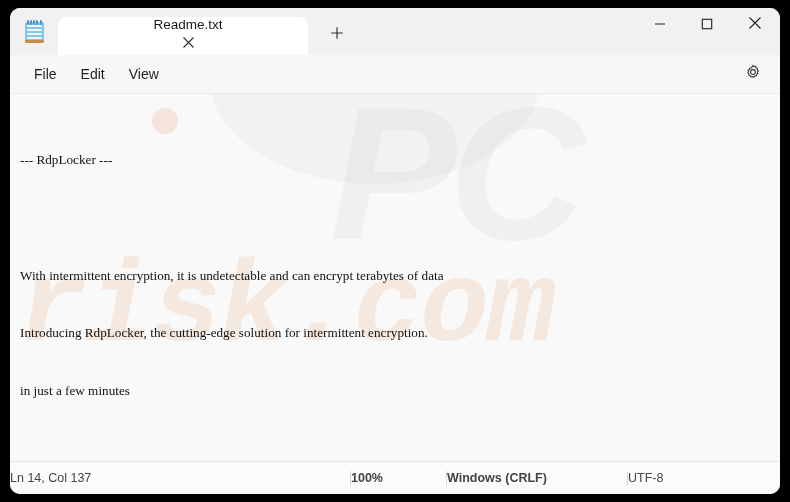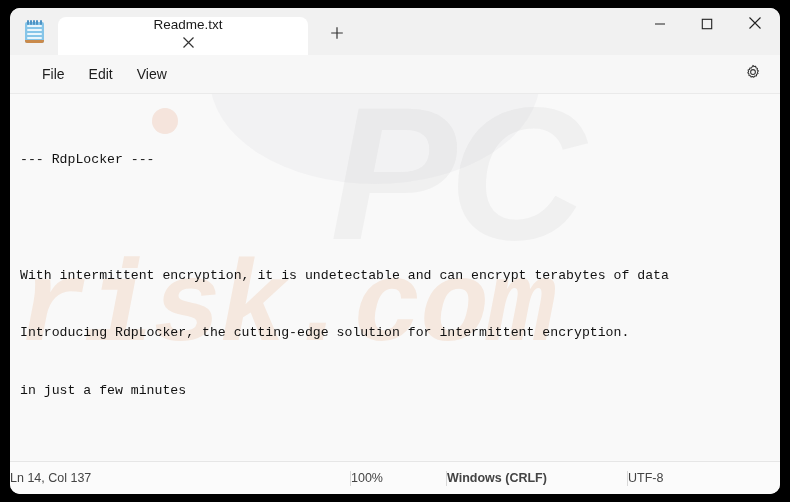--- a/index.html
+++ b/index.html
@@ -154,21 +154,21 @@
     justify-content: center;
   }
   .wc:last-child { width: 50px; }
 
   
   .menubar {
     height: 38px;
     background: #f7f7f7;
     display: flex;
     align-items: center;
-    padding-left: 20px;
+    padding-left: 12px;
     position: relative;
     flex: 0 0 auto;
     border-bottom: 1px solid #eaeaea;
   }
   .menu-item {
     font-size: 14px;
     color: #1d1d1d;
     padding: 4px 12px;
     border-radius: 4px;
   }
@@ -234,21 +234,21 @@
     height: 26px;
     border-radius: 50%;
     background: rgba(226,120,70,0.16);
   }
 
   .text-area {
     position: absolute;
     inset: 0;
     padding: 18px 0 0 10px;
     box-sizing: border-box;
-    font-family: Liberation Mono, monospace;
+    font-family: Liberation Serif, serif;
     font-size: 13.2px;
     line-height: 19.2px;
     color: #111111;
     white-space: pre;
     overflow: hidden;
   }
   .line { height: 19.2px; }
 
   
   .statusbar {
@@ -268,21 +268,21 @@
     box-sizing: border-box;
     position: relative;
   }
   .sb-sep {
     width: 1px;
     height: 15px;
     background: #d8d8d8;
     flex: 0 0 auto;
   }
   .sb-pos   { width: 340px; }
-  .sb-zoom  { width: 95px; }
+  .sb-zoom  { width: 95px; font-weight: bold; }
   .sb-eol   { width: 180px; font-weight: bold; }
   .sb-enc   { width: 120px; }
 </style>
 </head>
 <body>
 
 <div id="app-window">
 
   <div class="titlebar">
 

